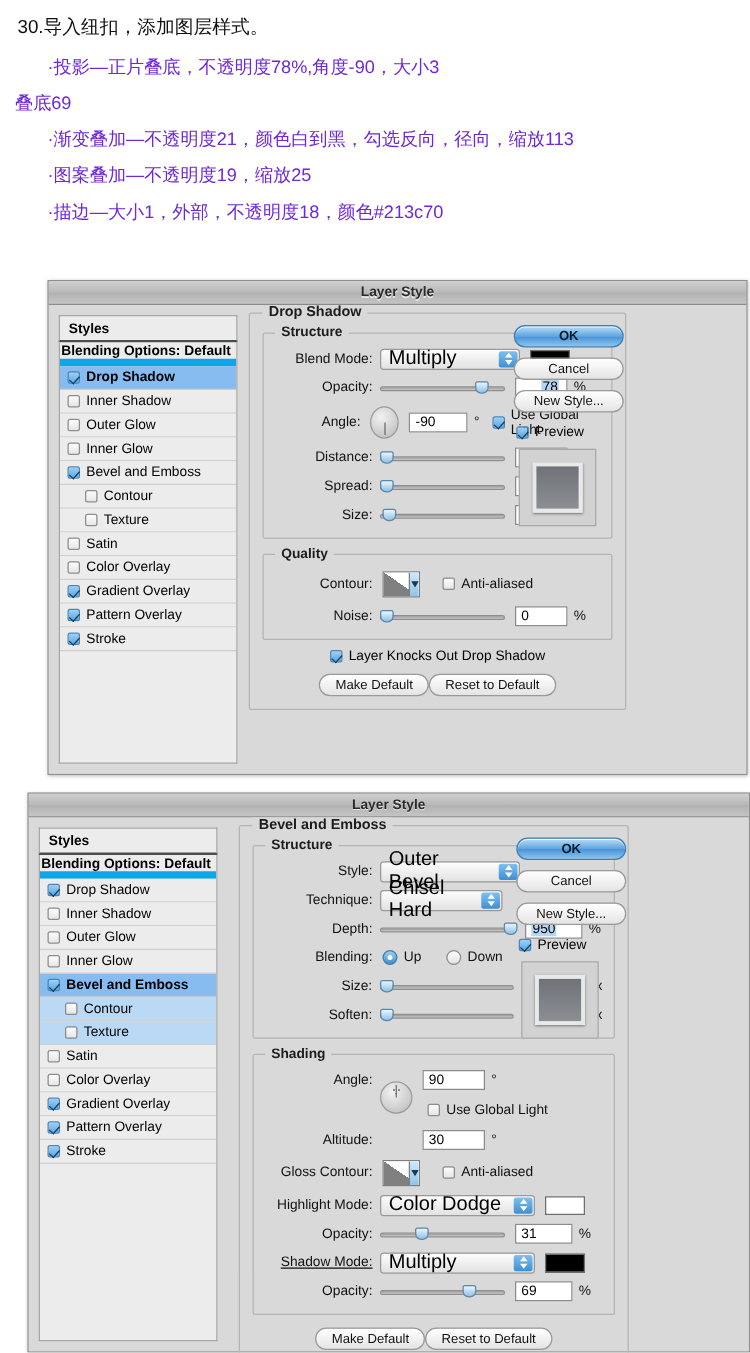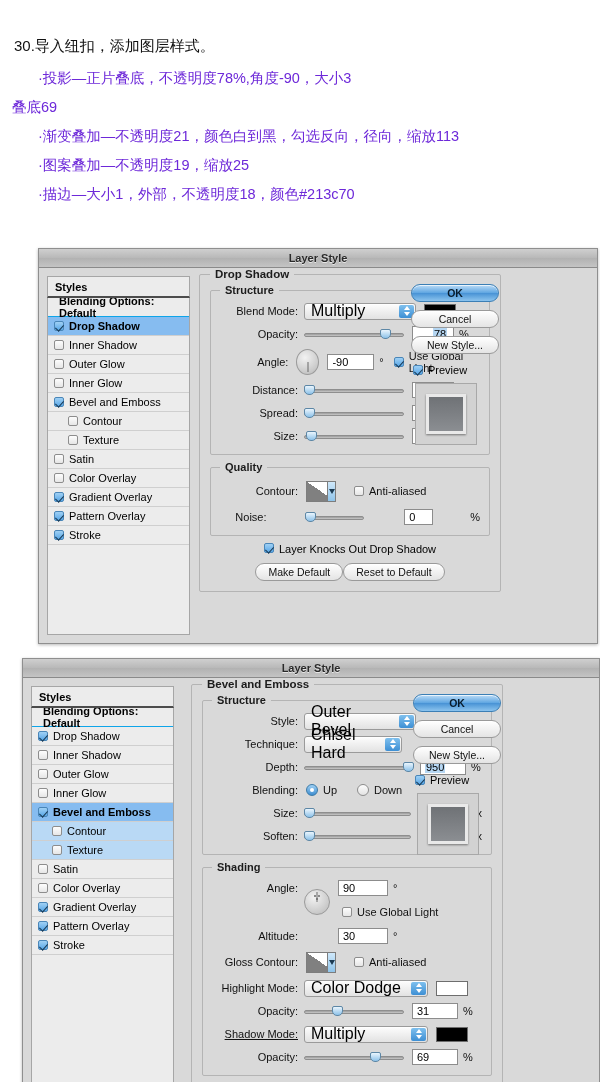--- a/index.html
+++ b/index.html
@@ -3,21 +3,21 @@
 <meta charset="utf-8">
 <style>
   * { box-sizing: border-box; }
   html, body {
     margin: 0; padding: 0;
     width: 600px; height: 1082px;
     background: #ffffff;
     font-family: "Liberation Sans", "DejaVu Sans", sans-serif;
     overflow: hidden;
   }
-  .page { position: relative; width: 600px; height: 990px; background:#fff;margin-top:24px; }
+  .page { position: relative; width: 600px; height: 990px; background:#fff; }
 
   
   .notes { padding: 10px 12px 0 12px; color:#1a1a1a; }
   .note-title { font-size: 15px; line-height: 24px; margin: 0 0 6px 2px; color:#111; }
   .note-line {
     font-size: 14.5px; line-height: 29px; margin: 0 0 0 0; color:#6d28d9;
   }
   .note-line.indent { text-indent: 26px; }
   .note-line.cont { text-indent: 0; }
 
@@ -47,22 +47,22 @@
   .styles-head {
     background:#ececec; border:1px solid #a6a6a6; border-bottom:2px solid #4c4c4c;
     height:22px; display:flex; align-items:center; padding-left:7px;
     font-weight:bold; font-size:11px;
   }
   .styles-box {
     background:#ececec; border:1px solid #a6a6a6; border-top:none;
     height: calc(100% - 22px); overflow:hidden;
   }
   .blend-row {
-    height:19px; display:flex; align-items:center; padding-left:11px;
-    font-weight:bold; font-size:11px; border-bottom:1px solid #0ea5e9;
+    height:19px; display:flex; align-items:center; padding-left:1px;
+    font-weight:bold; font-size:11px; border-bottom:6px solid #0ea5e9;
     background:#ececec;
   }
   .style-row {
     height:19px; display:flex; align-items:center; padding-left:6px;
     border-bottom:1px solid #cfcfcf; font-size:11px; background:#ececec;
   }
   .style-row.sub { padding-left:20px; }
   .style-row.selected { background:#86bcf0; font-weight:bold; }
   .style-row.subselected { background:#b9d9f5; }
   .style-row .lbl { margin-left:5px; white-space:nowrap; }
@@ -236,21 +236,21 @@
     margin-left:4px;
   }
   .preview-box .chip {
     width:40px;height:40px;
     background: linear-gradient(to bottom,#6f7276,#8b8e92);
     border:3px solid #e9e9e9;
     box-shadow:0 1px 2px rgba(0,0,0,.45);
   }
 
   .footer-btns { display:flex; justify-content:center; margin-top:8px; }
-  .checkline { display:flex; gap:5px; justify-content:center; margin-top:7px; font-size:11px; }
+  .checkline { display:flex; align-items:center; gap:5px; justify-content:center; margin-top:7px; font-size:11px; }
 </style>
 </head>
 <body>
 
 <div class="page">
 
   <div class="notes">
     <div class="note-title">30.导入纽扣，添加图层样式。</div>
     <div class="note-line indent">·投影—正片叠底，不透明度78%,角度-90，大小3</div>
     <div class="note-line cont">叠底69</div>
@@ -413,21 +413,21 @@
             <div class="row" style="min-height:26px; margin-top:2px;">
               <div class="rlabel" style="width:78px;">Contour:</div>
               <span class="contour" style="margin-left:8px;">
                 <span class="fill"></span>
                   <span class="strip"></span>
               </span>
               <span class="cb" style="margin-left:18px;"></span>
               <span class="after">Anti-aliased</span>
             </div>
 
-            <div class="row" style="margin-bottom:0;gap:32px;">
+            <div class="row" style="margin-bottom:0;">
               <div class="rlabel" style="width:78px;">Noise:</div>
               <div class="slider" style="width:100px; margin-left:6px;">
                 <div class="track"></div>
                   <div class="knob" style="left:0%;"></div>
               </div>
               <div class="num" style="width:42px; margin-left:8px;">
                 <span>0</span>
               </div>
               <span class="after">%</span>
             </div>

